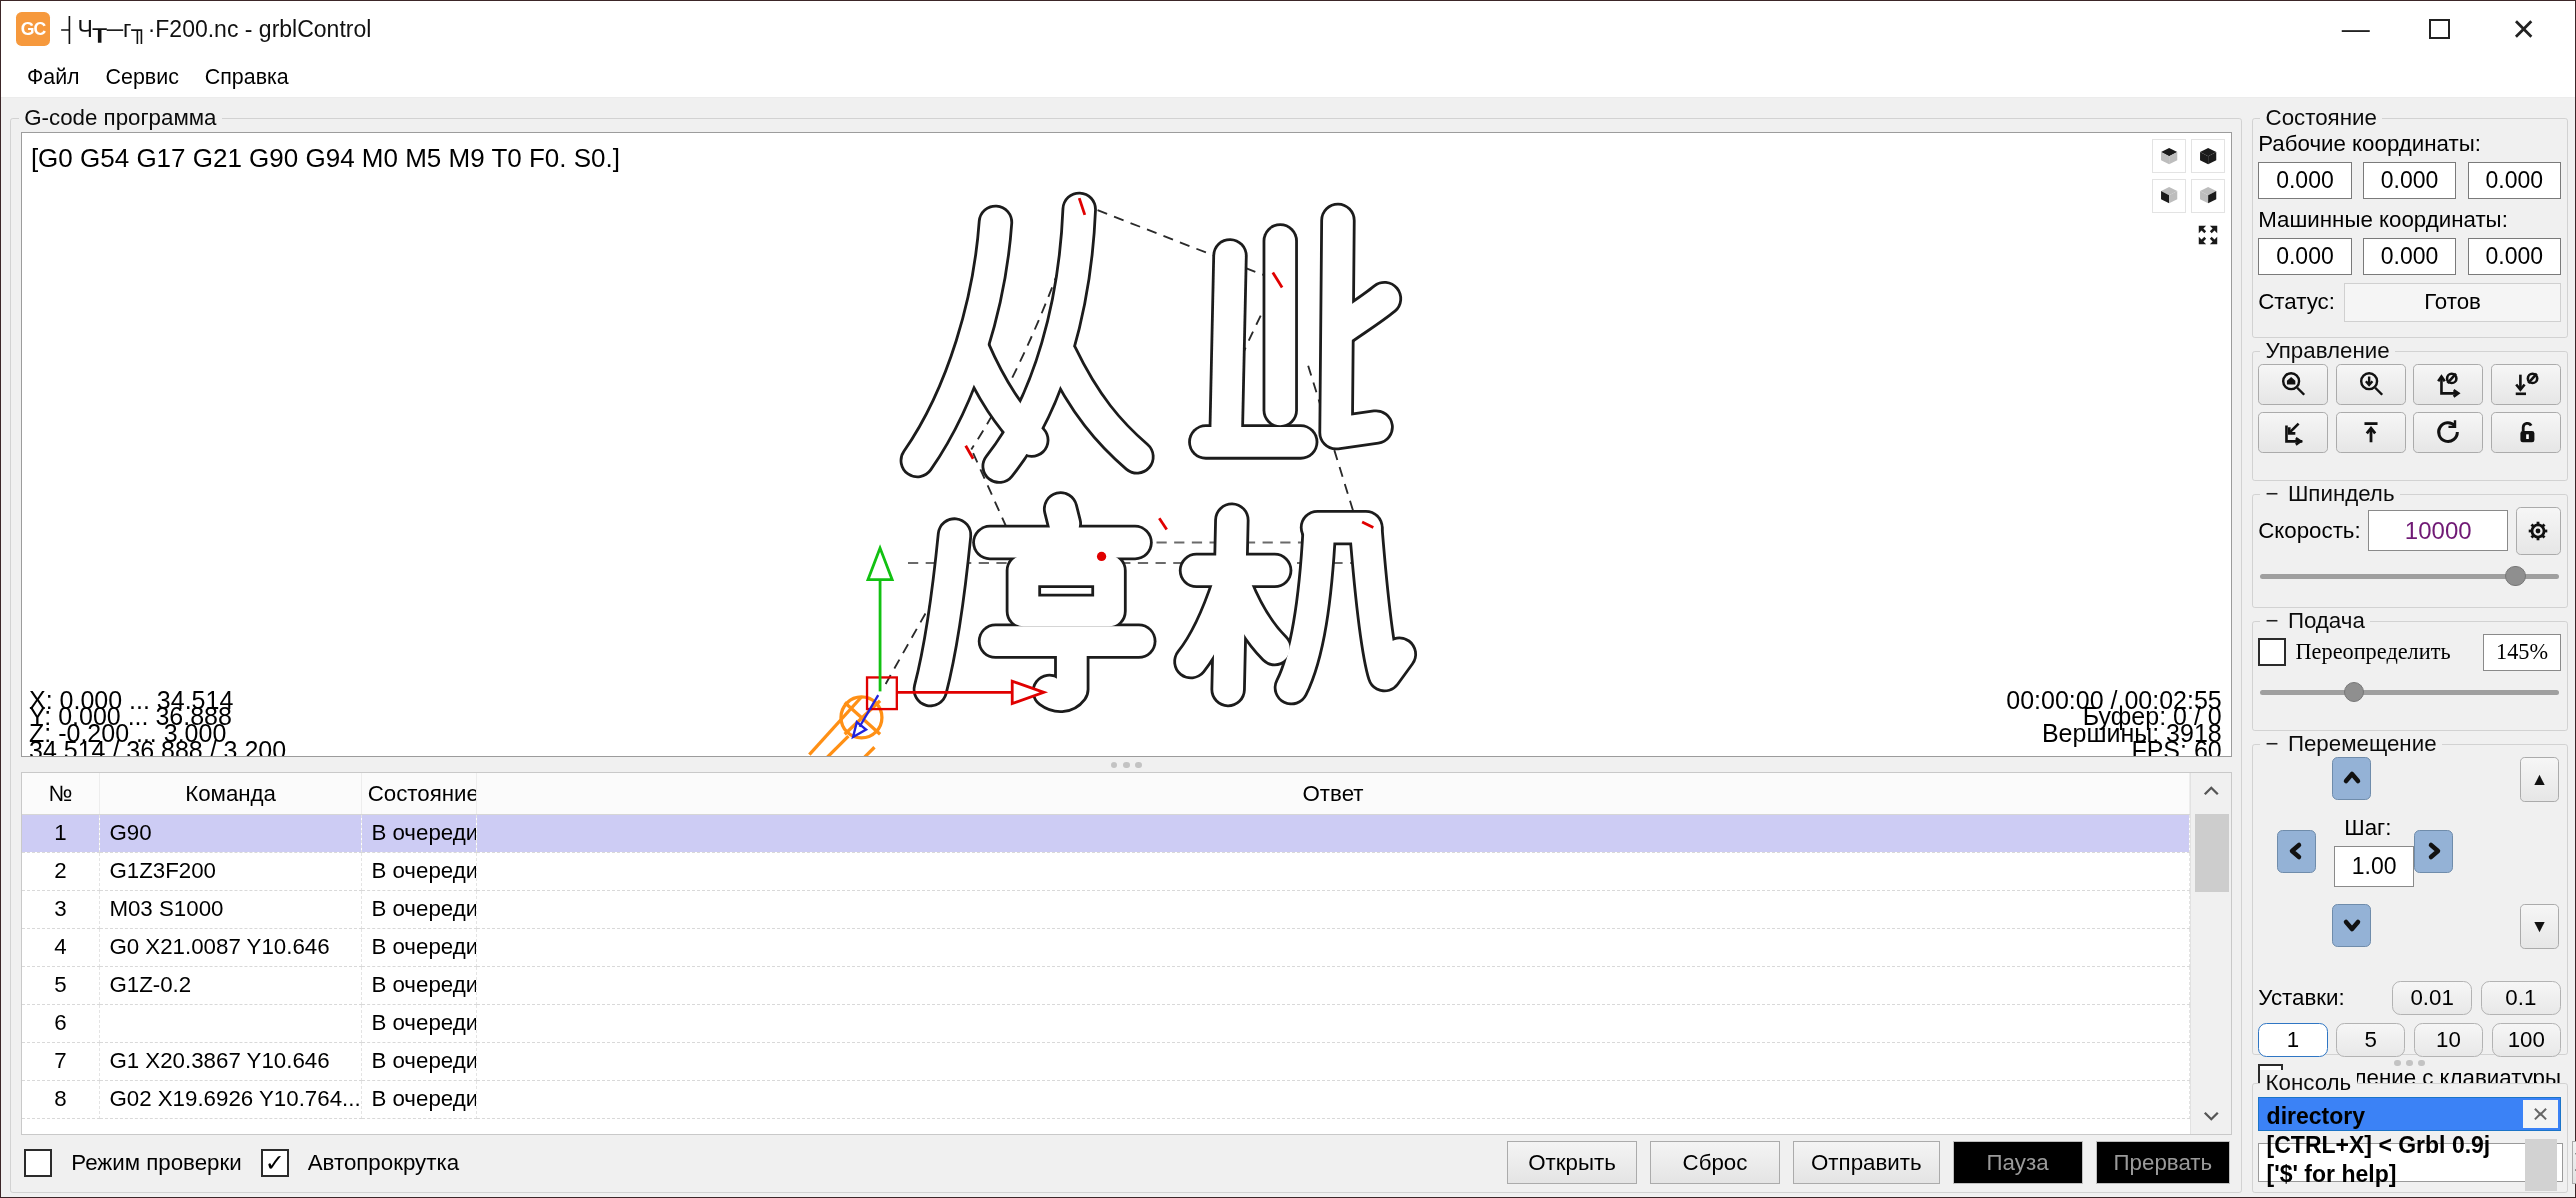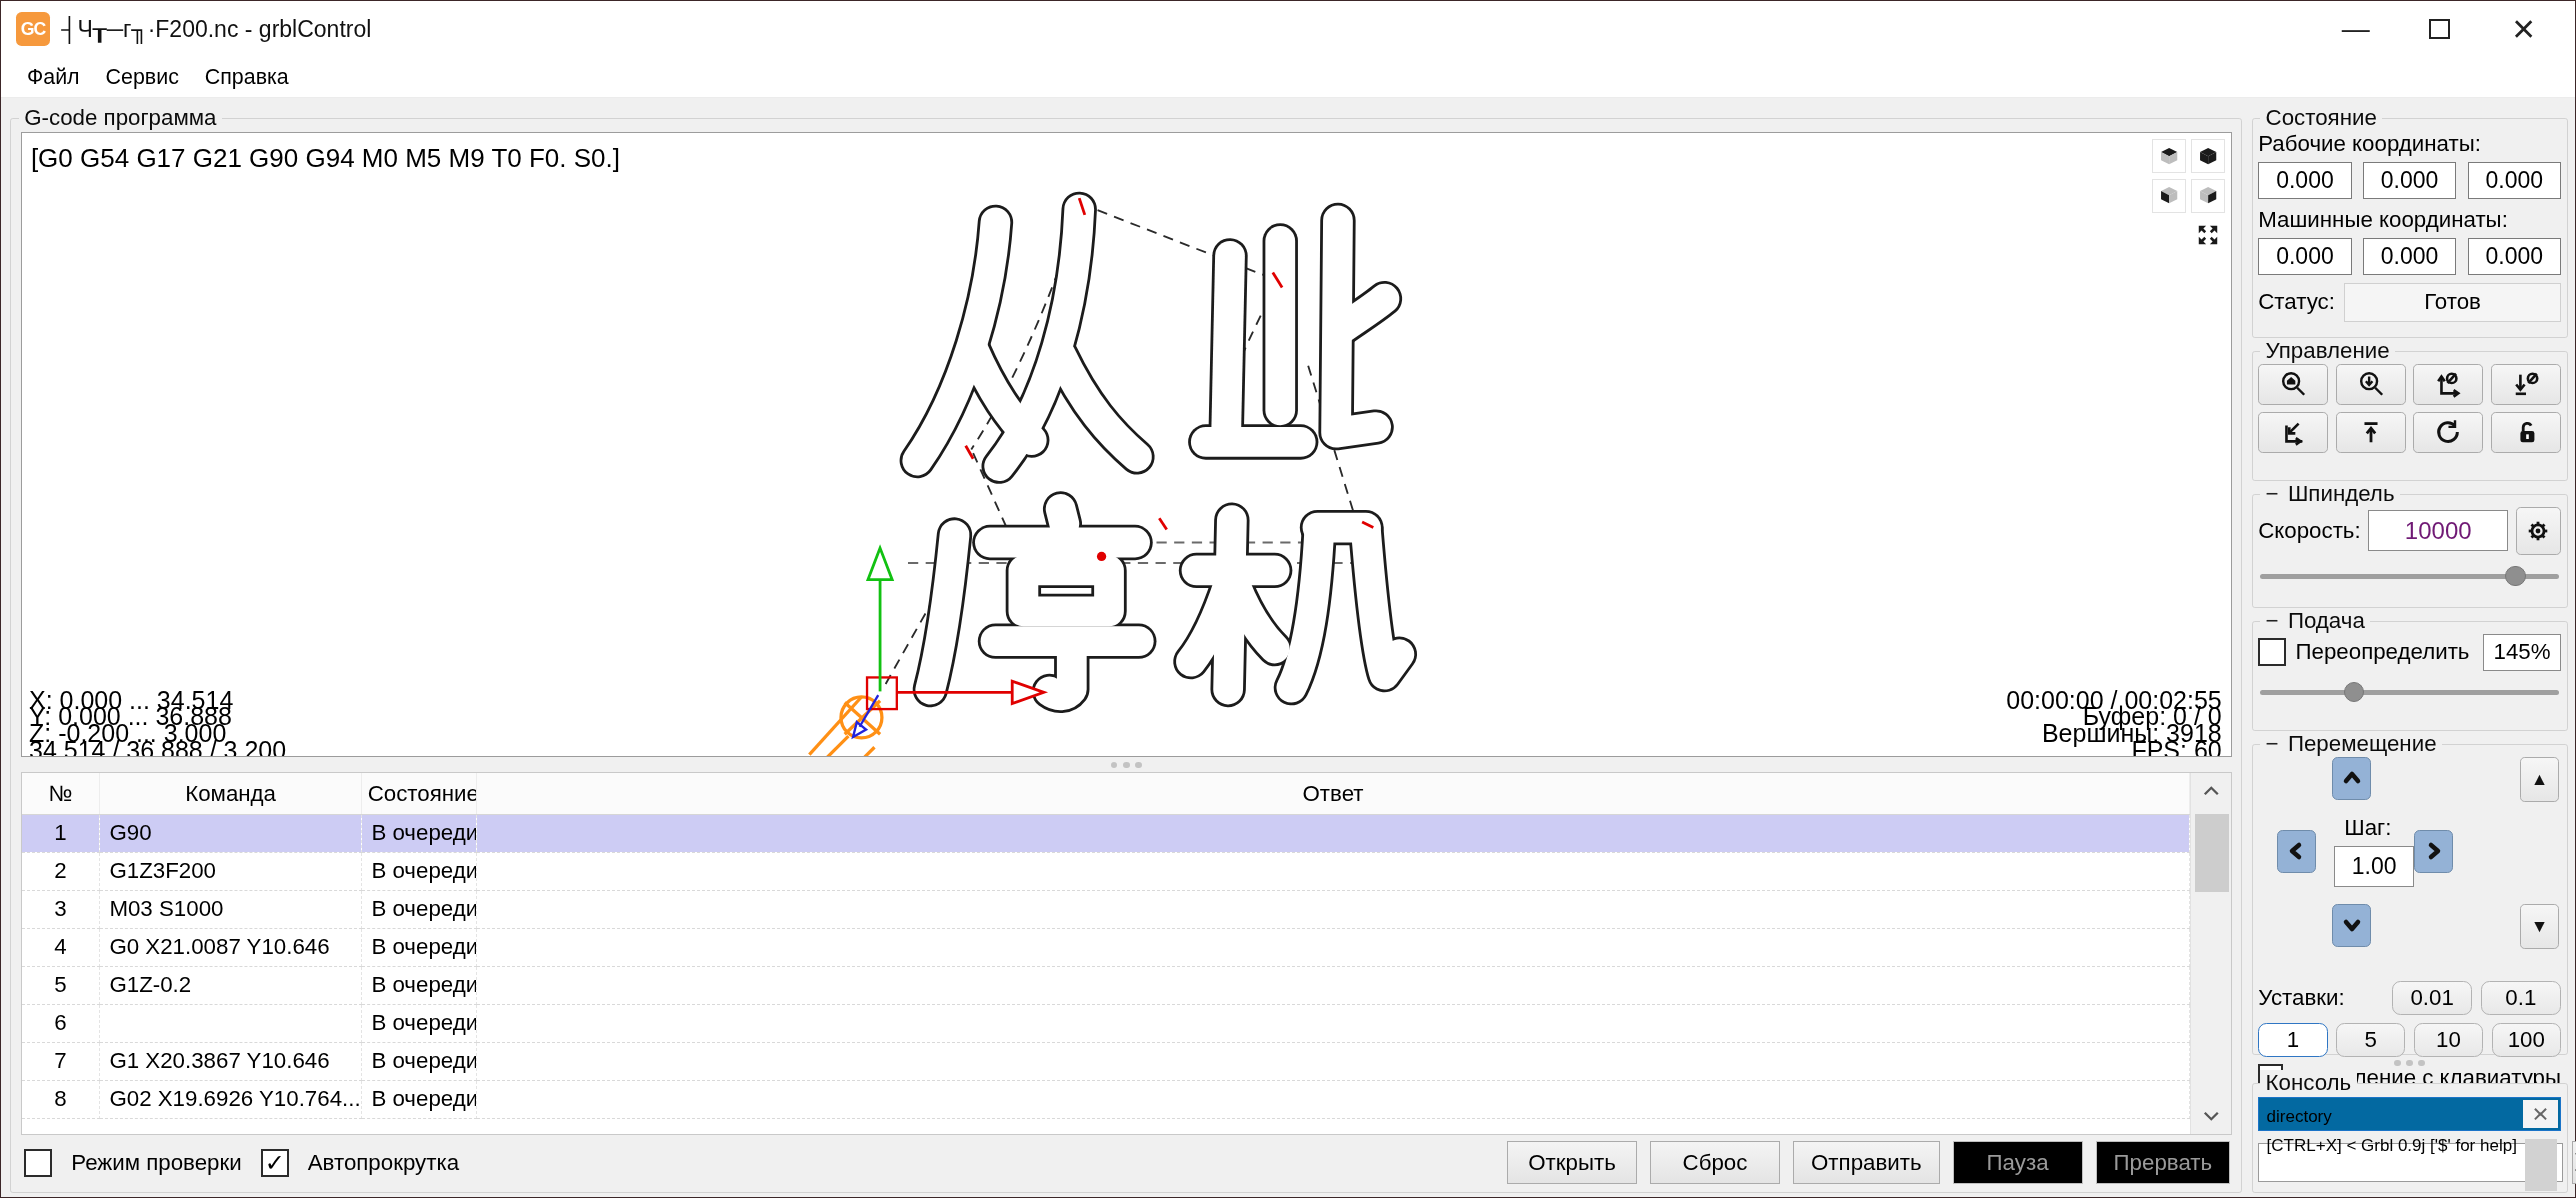--- a/index.html
+++ b/index.html
@@ -78,36 +78,36 @@
   .ctrl-grid { display:grid; grid-template-columns:repeat(4,1fr); gap:7.4px; }
   .ibtn { height:41px; background:linear-gradient(#f6f6f6,#e6e6e6); border:0.9px solid #ababab; border-radius:4.7px; display:flex; align-items:center; justify-content:center; }
 
   .spindle-row { display:flex; align-items:center; gap:7.4px; }
   .speedbox { width:149px; height:41px; border:0.9px solid #8a8a8a; background:#fff; color:#701a75; display:flex; align-items:center; justify-content:center; font-size:24px; }
   .gearbtn { width:48px; height:48px; background:linear-gradient(#f6f6f6,#e6e6e6); border:0.9px solid #ababab; border-radius:4.7px; display:flex; align-items:center; justify-content:center; margin-left:auto; }
   .slider { position:relative; height:24px; margin:9.3px 1.9px 1.9px 1.9px; }
   .slider .track { position:absolute; left:0; right:0; top:10.2px; height:4.7px; background:#9f9f9f; border-radius:2.8px; }
   .slider .knob { position:absolute; top:1.9px; width:20.5px; height:20.5px; border-radius:50%; background:#8f8f8f; border:0.9px solid #777; }
 
-  .feed-row { display:flex; align-items:center; gap:9.3px; }
+  .feed-row { display:flex; align-items:center; gap:9.3px;font-family:Liberation Serif, serif; }
   .pctbox { width:78px; height:37px; border:0.9px solid #8a8a8a; background:#fff; display:flex; align-items:center; justify-content:center; margin-left:auto; }
 
   .jogpad { position:relative; height:221px; }
   .jbtn { position:absolute; width:39px; height:43px; background:#94b2d6; border:0.9px solid #6f8cab; border-radius:5.6px; display:flex; align-items:center; justify-content:center; }
   .zbtn { position:absolute; width:39px; height:45px; background:linear-gradient(#f6f6f6,#e6e6e6); border:0.9px solid #ababab; border-radius:4.7px; display:flex; align-items:center; justify-content:center; font-size:17.7px; color:#111; }
   .stepfield { position:absolute; left:76px; top:89px; width:80px; height:41px; background:#fff; border:0.9px solid #8a8a8a; display:flex; align-items:center; justify-content:center; font-size:23px; }
   .steplab { position:absolute; left:86px; top:58px; font-size:22.3px; }
   .presets { margin-top:3.7px; }
   .prow { display:flex; align-items:center; gap:8.4px; margin-bottom:7.4px; }
   .sbtn { flex:1; height:34px; background:linear-gradient(#f6f6f6,#e8e8e8); border:0.9px solid #b3b3b3; border-radius:8.4px; font-size:22.3px; display:flex; align-items:center; justify-content:center; }
   .sbtn.focused { background:#fff; border:1.9px solid #2f76c4; }
   .kbd-row { display:flex; align-items:center; gap:9.3px; margin-top:5.6px; overflow:hidden; white-space:nowrap; }
 
   .console-group { flex:1; display:flex; flex-direction:column; }
-  .console-log { position:relative; flex:1; background:#0369a1; border:1.9px solid #1b74c8; margin:1.9px 0 9.3px 0; font-size:17px; line-height:29px; }
+  .console-log { position:relative; flex:1; background:#3b82f6; border:1.9px solid #1b74c8; margin:1.9px 0 9.3px 0; font-size:23px; line-height:29px;font-weight:bold; }
   .console-text { position:absolute; top:3.7px; left:7.4px; right:41px; white-space:pre-wrap; word-break:break-word; }
   .mini-scroll { position:absolute; top:1.9px; right:1.9px; bottom:1.9px; width:35px; background:#f4f4f4; }
   .mini-scroll .arr { position:absolute; left:0; width:35px; height:32px; display:flex; align-items:center; justify-content:center; }
   .mini-scroll .arr.dn { bottom:0; }
   .mini-scroll .thumb { position:absolute; top:39px; left:1.9px; width:32px; height:52px; background:#d2d2d2; }
   .console-inrow { height:45px; display:flex; gap:9.3px; align-items:center; flex:0 0 auto; }
   .console-input { flex:1; height:39px; border:0.9px solid #9a9a9a; background:#fff; font-size:22.3px; padding:0 7.4px; font-family:"Liberation Sans",sans-serif; }
   .cibtn { width:47px; height:43px; background:linear-gradient(#f2f2f2,#e2e2e2); border:0.9px solid #ababab; display:flex; align-items:center; justify-content:center; }
 </style>
 </head>

